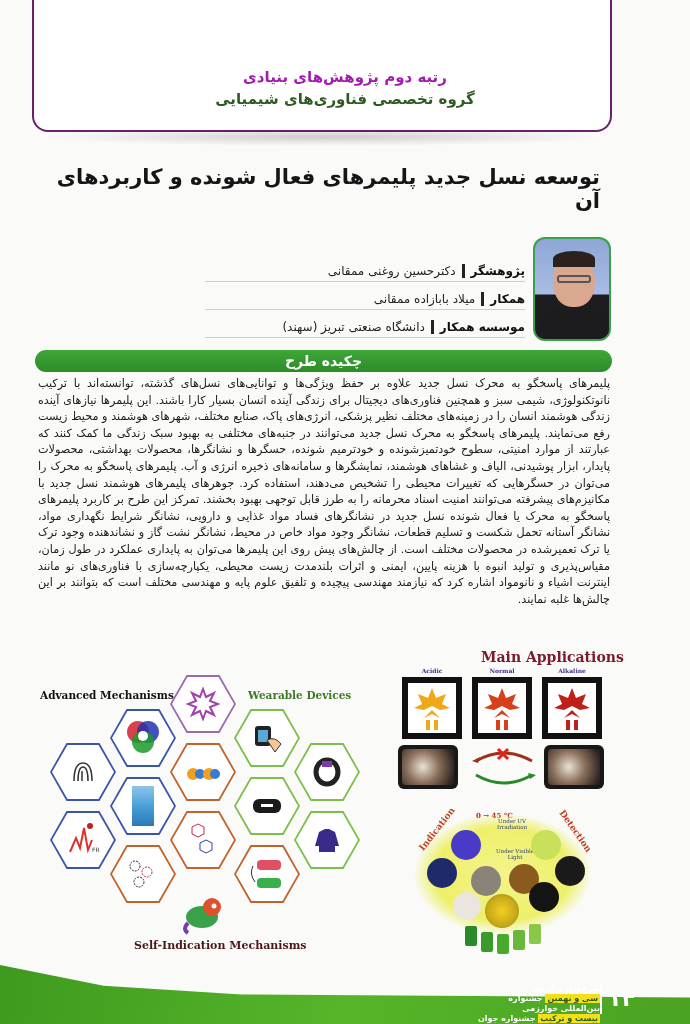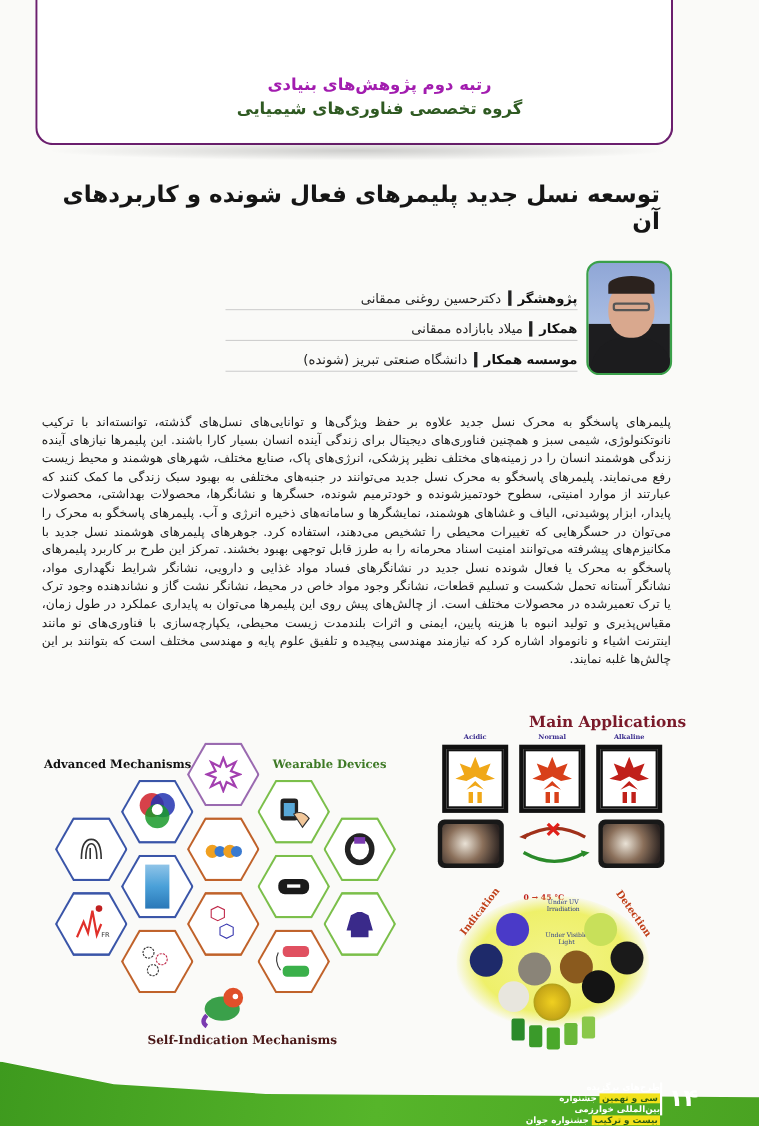--- a/index.html
+++ b/index.html
@@ -168,23 +168,24 @@
     <span class="val">دکترحسین روغنی ممقانی</span>
   </div>
   <div class="info-row" style="top:288px;">
     <span class="lbl">همکار</span>
     <span class="sep"></span>
     <span class="val">میلاد بابازاده ممقانی</span>
   </div>
   <div class="info-row" style="top:316px;">
     <span class="lbl">موسسه همکار</span>
     <span class="sep"></span>
-    <span class="val">دانشگاه صنعتی تبریز (شونده)</span>
-  </div>
-
+    <span class="val">دانشگاه صنعتی تبریز (سهند)</span>
+  </div>
+
+  <div class="abstract-band">چکیده طرح</div>
   <div class="abstract">پلیمرهای پاسخگو به محرک نسل جدید علاوه بر حفظ ویژگی‌ها و توانایی‌های نسل‌های گذشته، توانسته‌اند با ترکیب نانوتکنولوژی، شیمی سبز و همچنین فناوری‌های دیجیتال برای زندگی آینده انسان بسیار کارا باشند. این پلیمرها نیازهای آینده زندگی هوشمند انسان را در زمینه‌های مختلف نظیر پزشکی، انرژی‌های پاک، صنایع مختلف، شهرهای هوشمند و محیط زیست رفع می‌نمایند. پلیمرهای پاسخگو به محرک نسل جدید می‌توانند در جنبه‌های مختلفی به بهبود سبک زندگی ما کمک کنند که عبارتند از موارد امنیتی، سطوح خودتمیزشونده و خودترمیم شونده، حسگرها و نشانگرها، محصولات بهداشتی، محصولات پایدار، ابزار پوشیدنی، الیاف و غشاهای هوشمند، نمایشگرها و سامانه‌های ذخیره انرژی و آب. پلیمرهای پاسخگو به محرک را می‌توان در حسگرهایی که تغییرات محیطی را تشخیص می‌دهند، استفاده کرد. جوهرهای پلیمرهای هوشمند نسل جدید با مکانیزم‌های پیشرفته می‌توانند امنیت اسناد محرمانه را به طرز قابل توجهی بهبود بخشند. تمرکز این طرح بر کاربرد پلیمرهای پاسخگو به محرک یا فعال شونده نسل جدید در نشانگرهای فساد مواد غذایی و دارویی، نشانگر شرایط نگهداری مواد، نشانگر آستانه تحمل شکست و تسلیم قطعات، نشانگر وجود مواد خاص در محیط، نشانگر نشت گاز و نشاندهنده وجود ترک یا ترک تعمیرشده در محصولات مختلف است. از چالش‌های پیش روی این پلیمرها می‌توان به پایداری عملکرد در طول زمان، مقیاس‌پذیری و تولید انبوه با هزینه پایین، ایمنی و اثرات بلندمدت زیست محیطی، یکپارچه‌سازی با فناوری‌های نو مانند اینترنت اشیاء و نانومواد اشاره کرد که نیازمند مهندسی پیچیده و تلفیق علوم پایه و مهندسی مختلف است که بتوانند بر این چالش‌ها غلبه نمایند.</div>
 
   <div class="fig-left">
     <div class="fig-title" style="left:10px; top:44px; font-size:10.5px;">Advanced Mechanisms</div>
     <div class="fig-title" style="left:218px; top:44px; font-size:10.5px; color:#3e7a26;">Wearable Devices</div>
 
     <div class="hex" style="left:140px; top:30px; background:#9a6ab0;">
       <div class="hex-inner">
           <svg width="34" height="34" viewBox="0 0 34 34">
             <path d="M17 2 L20 10 L28 6 L24 14 L32 17 L24 20 L28 28 L20 24 L17 32 L14 24 L6 28 L10 20 L2 17 L10 14 L6 6 L14 10 Z" fill="none" stroke="#a340b0" stroke-width="2"></path>

